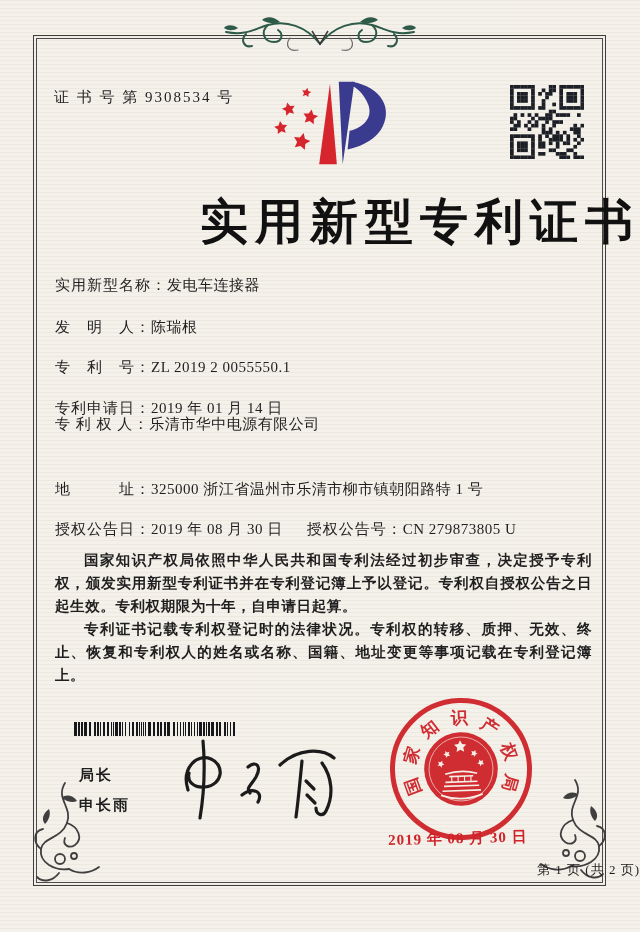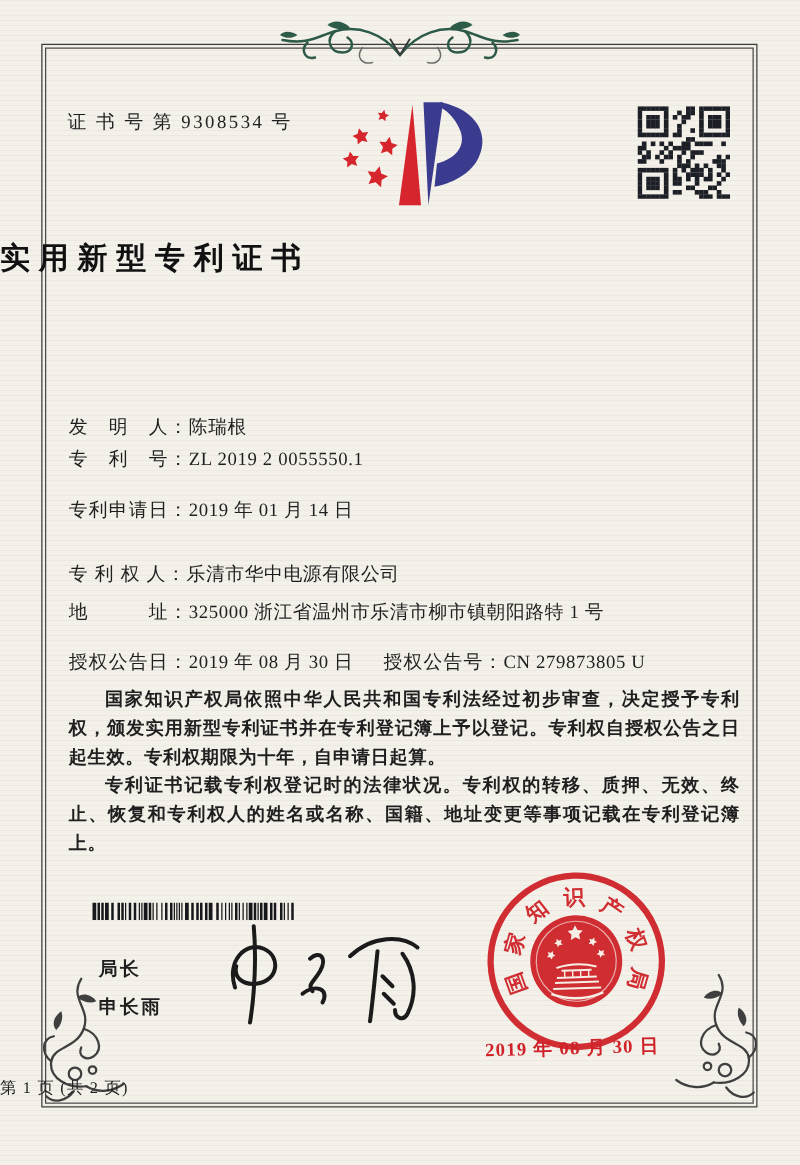--- a/index.html
+++ b/index.html
@@ -16,38 +16,38 @@
     background-color:var(--paper);
     background-image:repeating-linear-gradient(180deg, rgba(140,125,100,0.07) 0px, rgba(140,125,100,0.07) 1px, transparent 1px, transparent 4px);
     font-family:"Liberation Serif","DejaVu Serif",serif;
     color:var(--ink);
   }
   .frame{position:absolute;left:33px;top:35px;width:571px;height:849px;border:1.5px solid #3e3e3e;}
   .frame::before{content:"";position:absolute;inset:2px;border:1px solid #4a4a4a;}
   .cert-no{position:absolute;left:54px;top:88px;font-size:15px;letter-spacing:2px;}
   .logo{position:absolute;left:252px;top:74px;width:152px;height:98px;}
   .qr{position:absolute;left:510px;top:85px;width:74px;height:74px;}
-  .title{position:absolute;left:0;right:0;top:190px;margin:0;text-align:left;
-    font-size:24px;font-weight:700;letter-spacing:7px;color:#111;}
+  .title{position:absolute;left:0;right:0;top:190px;margin:0;text-align:right;
+    font-size:48px;font-weight:700;letter-spacing:7px;color:#111;}
   .row{position:absolute;left:55px;right:40px;font-size:15px;white-space:nowrap;}
   .flabel{letter-spacing:1px;}
   .fvalue{letter-spacing:0.5px;}
   .pair2{margin-left:24px;}
   .legal{position:absolute;left:55px;width:537px;top:549px;font-weight:bold;}
   .legal p{margin:0;font-size:14.5px;line-height:23px;text-indent:2em;letter-spacing:0.6px;text-align:justify;}
   .barcode{position:absolute;left:73px;top:722px;width:166px;height:14px;}
   .signer-title{position:absolute;left:79px;top:766px;font-family:"Liberation Sans","DejaVu Sans",sans-serif;font-weight:600;font-size:15px;letter-spacing:2px;text-align:right;}
   .signer-name{position:absolute;left:79px;top:796px;font-family:"Liberation Sans","DejaVu Sans",sans-serif;font-weight:600;font-size:15px;letter-spacing:2px;}
   .signature{position:absolute;left:172px;top:736px;width:178px;height:88px;}
   .seal{position:absolute;left:390px;top:698px;width:132px;height:132px;border:5px solid var(--red);border-radius:50%;opacity:0.95;transform:rotate(-2deg);}
   .seal-char{position:absolute;left:50%;top:50%;color:var(--red);font-size:17px;font-weight:700;
     transform:translate(-50%,-50%) rotate(var(--a)) translateY(-51px);}
   .emblem{position:absolute;left:50%;top:50%;width:80px;height:80px;transform:translate(-50%,-50%);}
   .seal-date{position:absolute;left:388px;top:829px;width:160px;color:var(--red);font-size:15px;font-weight:700;letter-spacing:1px;transform:rotate(-1.5deg);}
-  .page-num{position:absolute;left:0;right:0;top:861px;text-align:left;font-size:13px;letter-spacing:1px;}
+  .page-num{position:absolute;left:0;right:0;top:861px;text-align:right;font-size:13px;letter-spacing:1px;}
   .back-note{position:absolute;left:0;right:0;top:900px;text-align:center;font-size:13.5px;font-weight:700;letter-spacing:3px;color:#333;margin-top:47px;}
   .orn-top{position:absolute;left:220px;top:12px;width:200px;height:46px;}
   .orn-bl{position:absolute;left:29px;top:781px;width:80px;height:106px;}
   .orn-br{position:absolute;left:531px;top:778px;width:80px;height:106px;transform:scaleX(-1);}
 </style>
 </head>
 <body>
 
 <div class="page">
 
@@ -293,30 +293,33 @@
         <rect x="52.9" y="70.5" width="3.7" height="3.7"></rect>
         <rect x="56.4" y="70.5" width="3.7" height="3.7"></rect>
         <rect x="63.4" y="70.5" width="3.7" height="3.7"></rect>
         <rect x="67.0" y="70.5" width="3.7" height="3.7"></rect>
         <rect x="70.5" y="70.5" width="3.7" height="3.7"></rect>
       </g>
     </svg>
 
   <h1 class="title">实用新型专利证书</h1>
 
-  <div class="row" style="top:332px">
+  <div class="row" style="top:276px">
+    <span class="flabel">实用新型名称：</span><span class="fvalue">发电车连接器</span>
+  </div>
+  <div class="row" style="top:318px">
     <span class="flabel">发　明　人：</span><span class="fvalue">陈瑞根</span>
   </div>
   <div class="row" style="top:358px">
     <span class="flabel">专　利　号：</span><span class="fvalue">ZL 2019 2 0055550.1</span>
   </div>
   <div class="row" style="top:399px">
     <span class="flabel">专利申请日：</span><span class="fvalue">2019 年 01 月 14 日</span>
   </div>
-  <div class="row" style="top:450px">
+  <div class="row" style="top:415px">
     <span class="flabel">专 利 权 人：</span><span class="fvalue">乐清市华中电源有限公司</span>
   </div>
   <div class="row" style="top:480px">
     <span class="flabel">地　　　址：</span><span class="fvalue">325000 浙江省温州市乐清市柳市镇朝阳路特 1 号</span>
   </div>
   <div class="row" style="top:520px">
     <span class="flabel">授权公告日：</span><span class="fvalue">2019 年 08 月 30 日</span><span class="flabel pair2">授权公告号：</span><span class="fvalue">CN 279873805 U</span>
   </div>
 
   <div class="legal">

